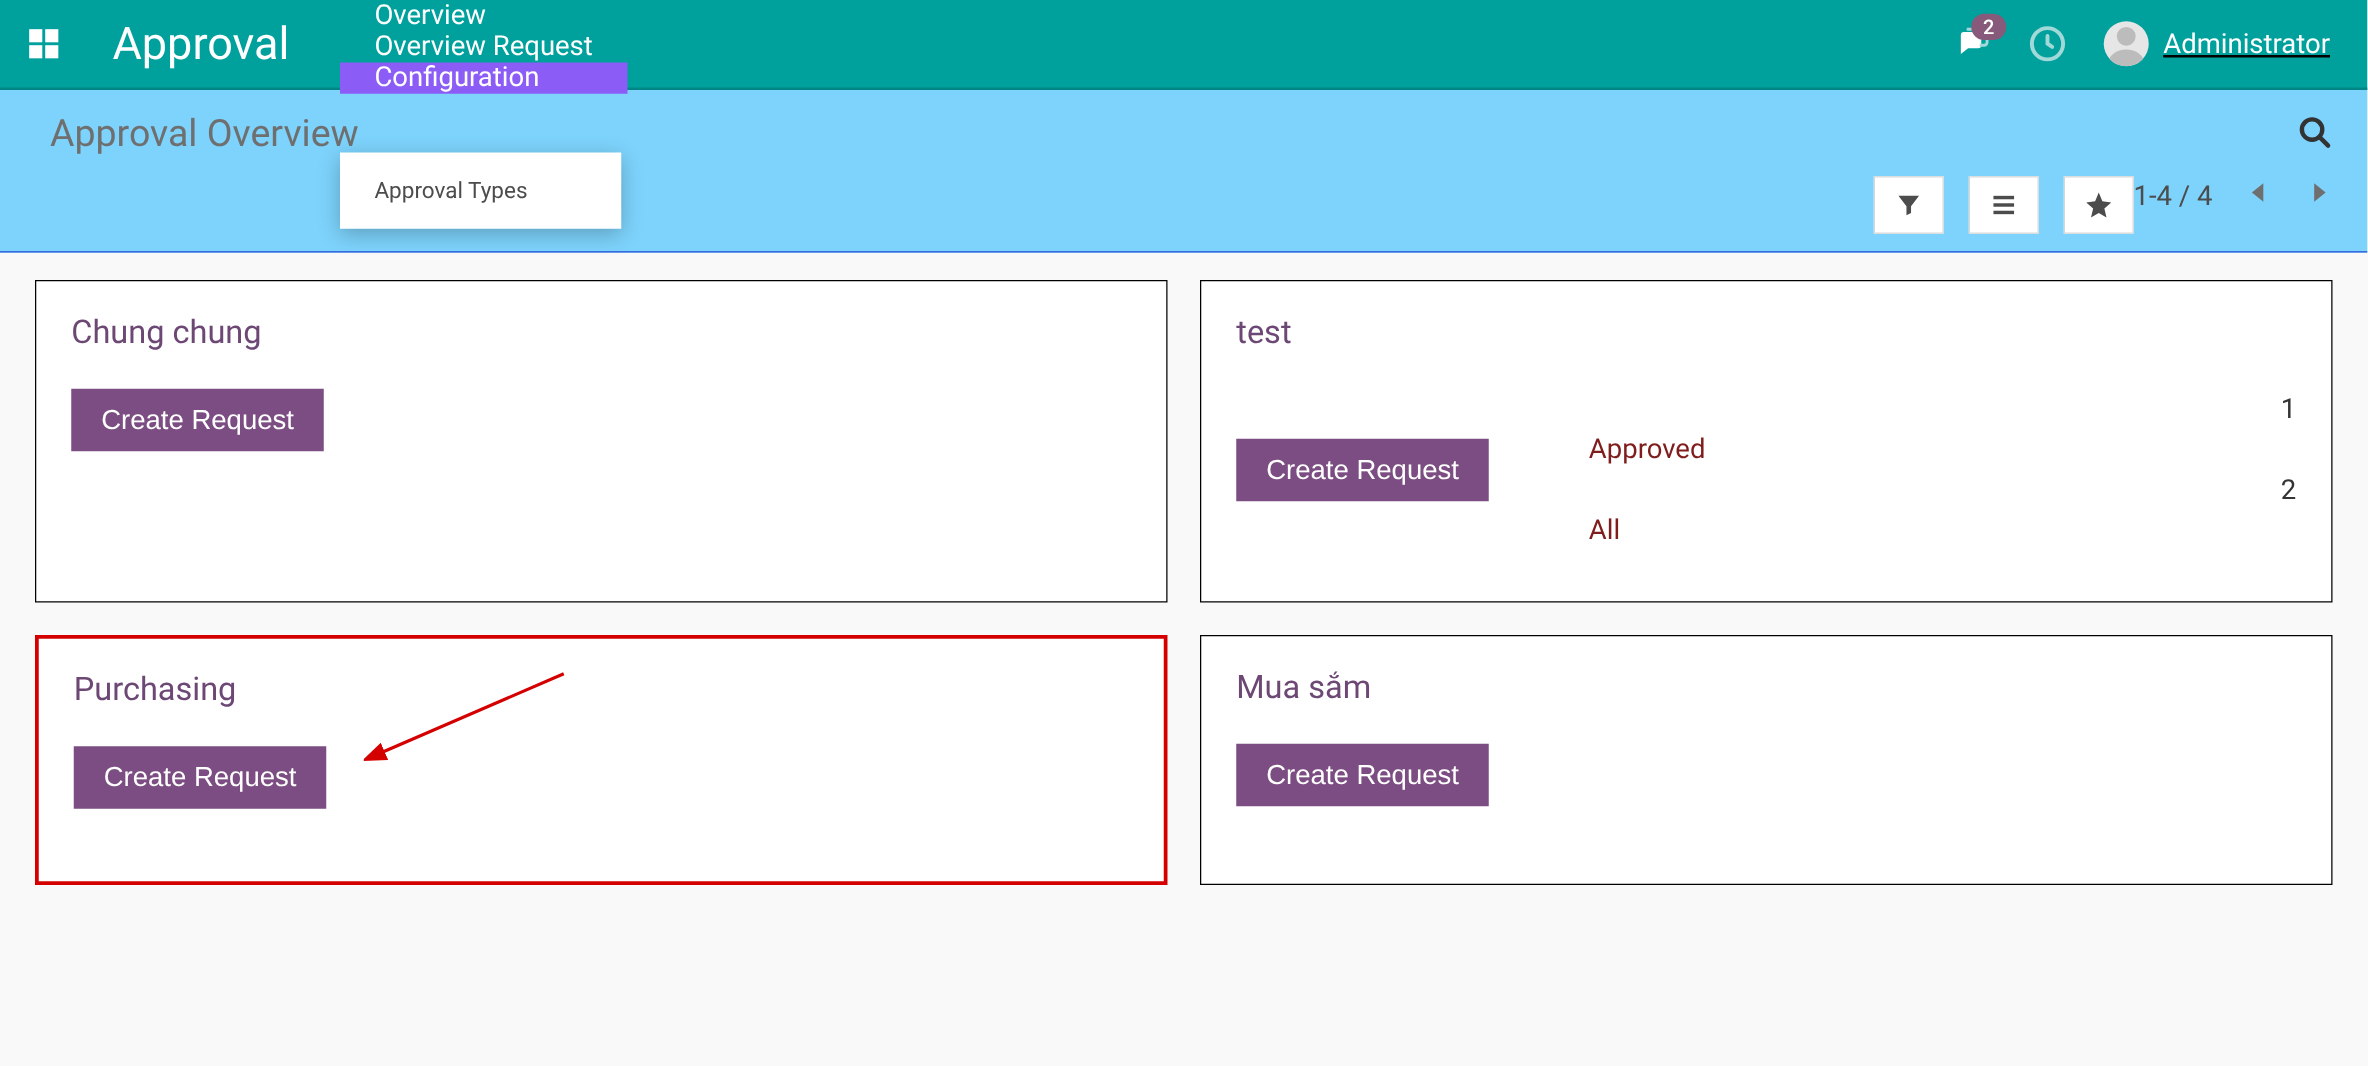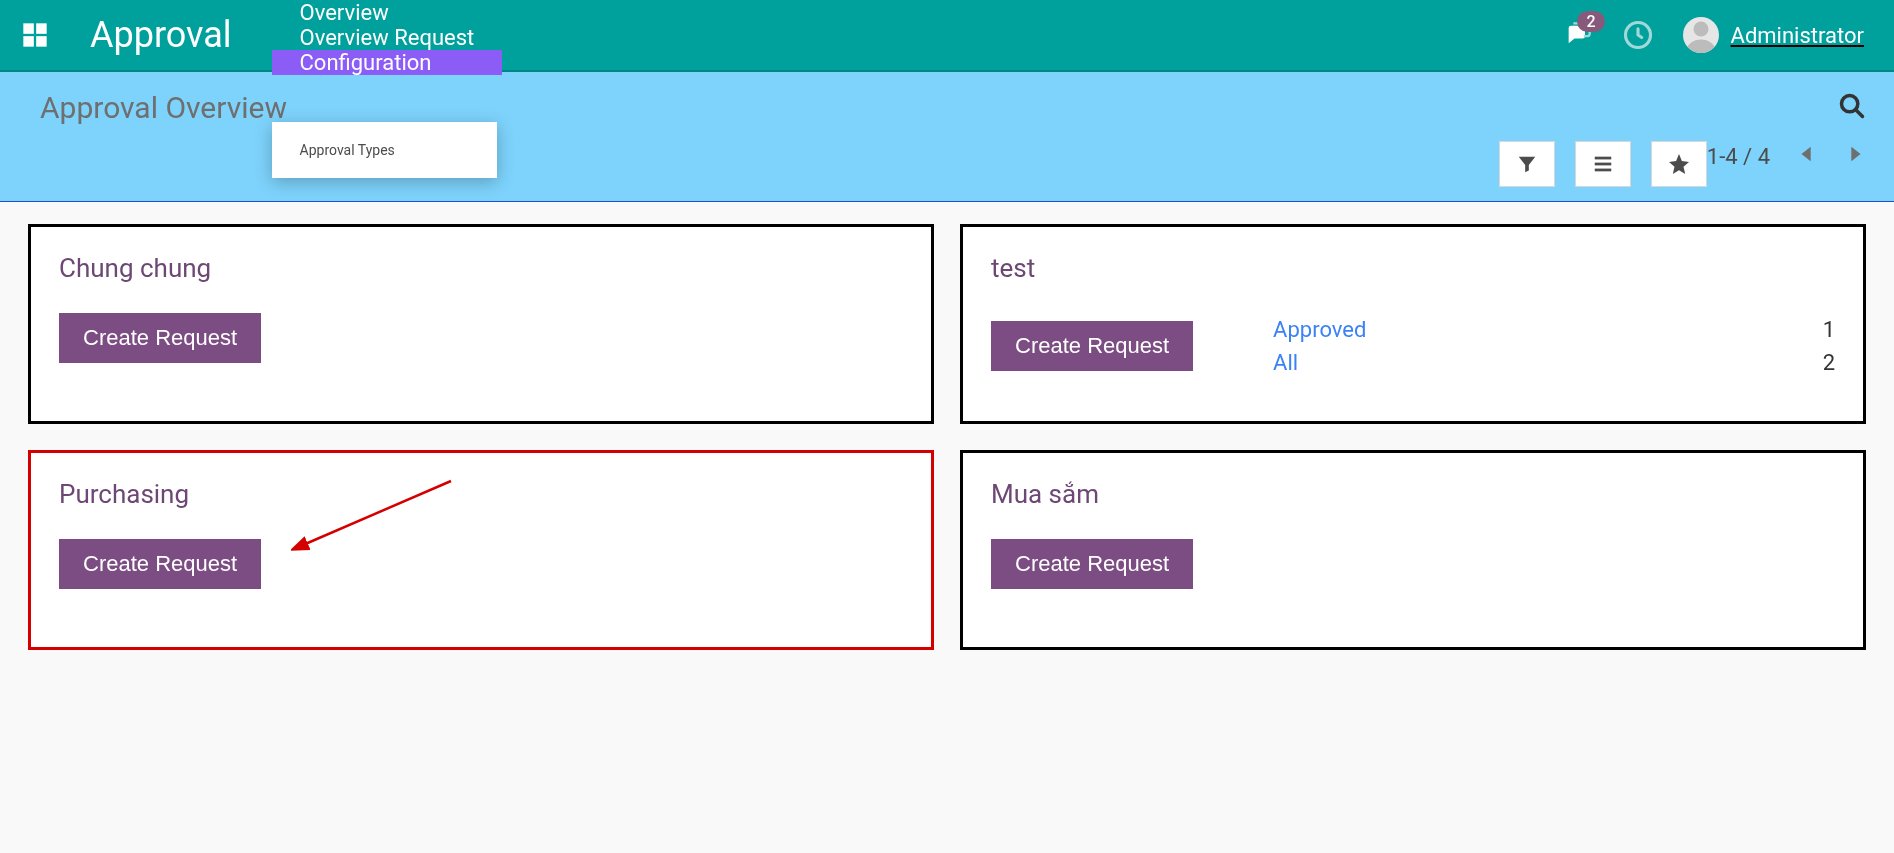--- a/index.html
+++ b/index.html
@@ -73,21 +73,21 @@
   position: absolute;
   top: 72px;
   left: 0;
   background: #fff;
   box-shadow: 0 4px 16px rgba(0,0,0,0.25);
   min-width: 225px;
   z-index: 100;
 }
 .dropdown-item {
   padding: 20px 28px;
-  font-size: 14px;
+  font-size: 18px;
   color: #4c4c4c;
   cursor: pointer;
 }
 .nav-item-wrap { position: relative; height: 100%; }
 
 
 .control-panel {
   background: #7dd3fc;
   border-bottom: 1px solid #1d4ed8;
   padding-left: 12px;
@@ -129,42 +129,42 @@
   padding: 22px 28px;
   position: relative;
 }
 .kanban-grid {
   display: grid;
   grid-template-columns: 1fr 1fr;
   gap: 26px;
 }
 .kanban-card {
   background: #fff;
-  border: 3px solid #000000;
+  border: 1px solid #000000;
   padding: 26px 28px 40px 28px;
   min-height: 200px;
 }
 .card-title {
   font-size: 26px;
   color: #6d4875;
   margin-bottom: 30px;
   font-weight: 400;
 }
 .card-body-row { display: flex; align-items: center; gap: 80px; }
 .btn-primary {
   background: #7c4d82;
   color: #fff;
   font-size: 22px;
   padding: 12px 24px;
   border: none;
   cursor: pointer;
 }
 .card-stats { flex: 1; font-size: 22px; color: #4c4c4c; }
 .card-stats-row { display: flex; justify-content: space-between; padding: 4px 0; }
-.card-stats-label { color: #3b82f6; }
+.card-stats-label { color: #7f1d1d; margin-top: 32px; }
 .card-stats-val { color: #343434; }
 
 .highlight-box {
   border: 3px solid #d40000 !important;
 }
 
 
 .anno-arrow {
   position: absolute;
   pointer-events: none;

